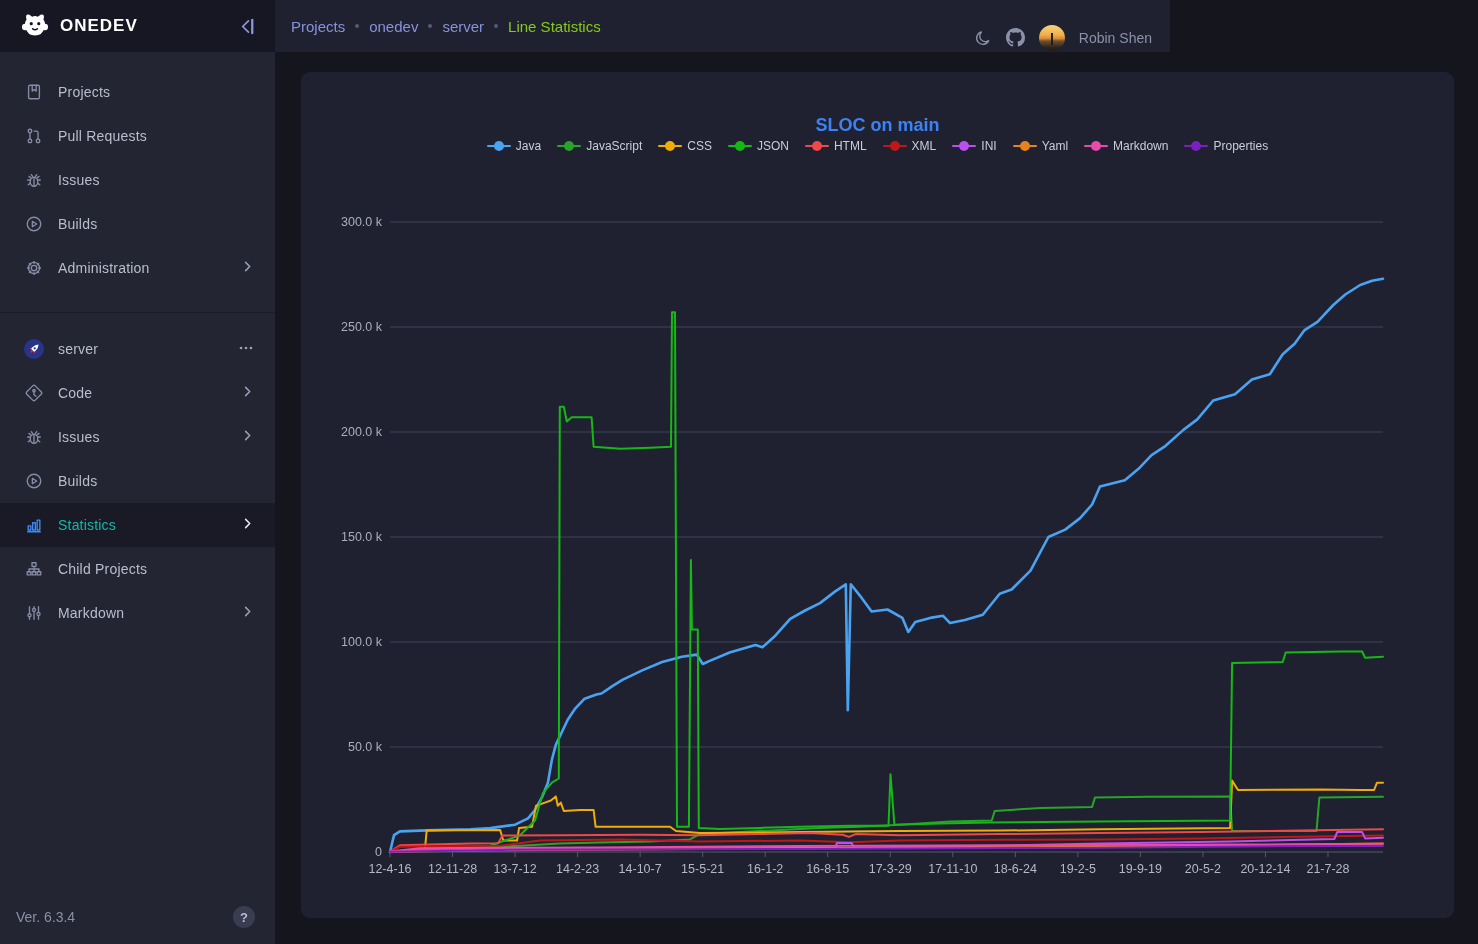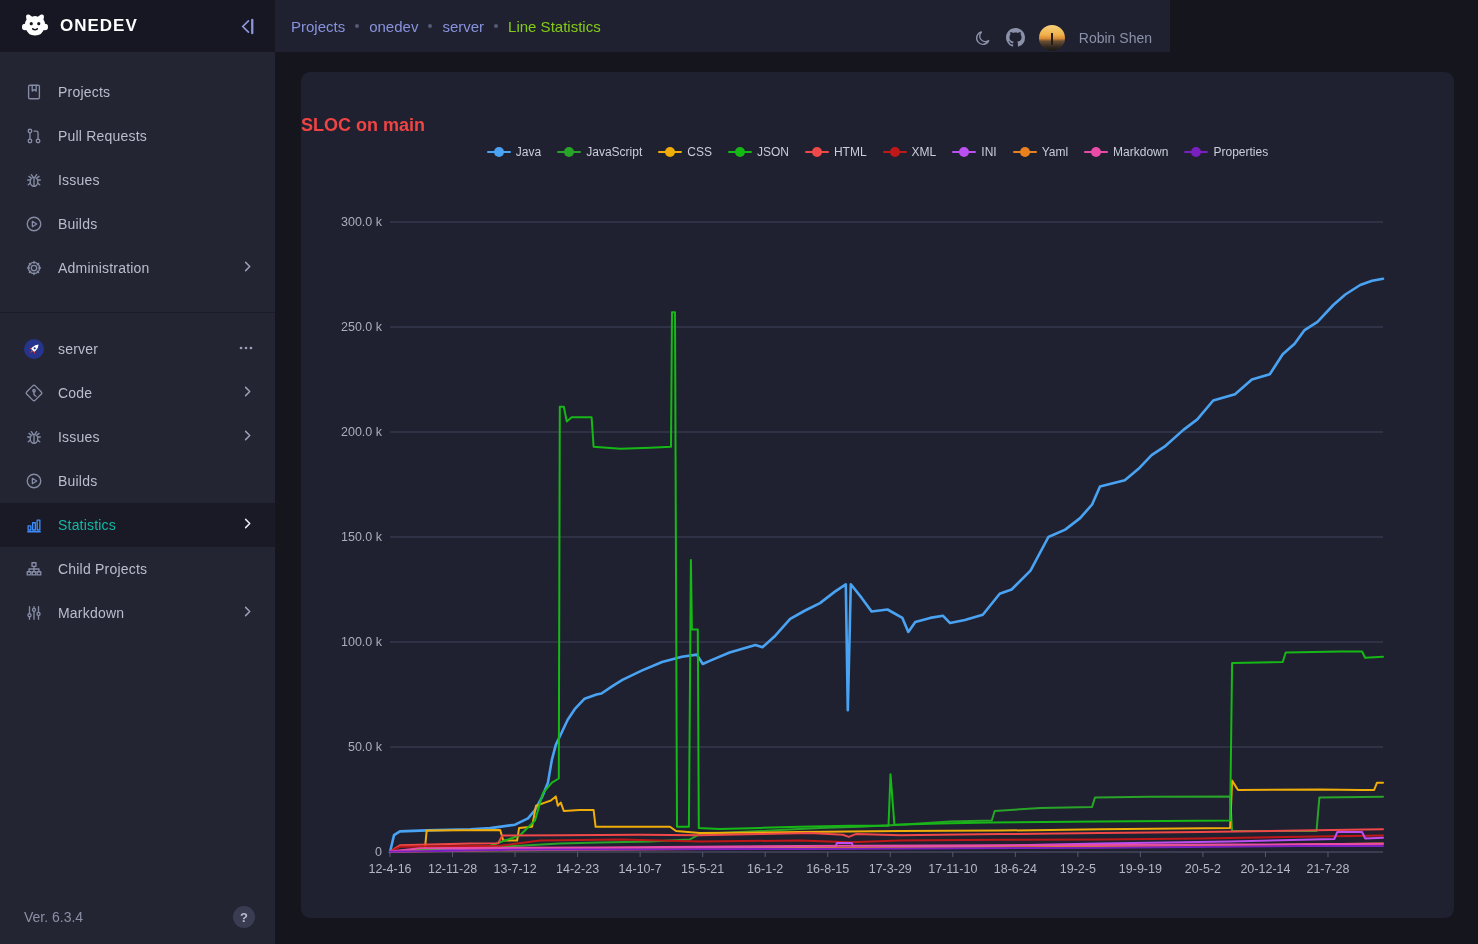--- a/index.html
+++ b/index.html
@@ -21,43 +21,43 @@
   .nav-section.second { border-top:1px solid #1b1c27; margin-top:12px; padding-top:14px; }
   .nav-item { height:44px; display:flex; align-items:center; padding:0 20px 0 24px; color:#b9bdcd; font-size:14px; cursor:pointer; }
   .nav-item .ni-icon { width:20px; height:20px; margin-right:14px; display:flex; align-items:center; justify-content:center; color:#868ca6; flex-shrink:0; }
   .nav-item .ni-label { flex:1; letter-spacing:.2px; }
   .nav-item .ni-trail { color:#9ba0b5; font-size:15px; }
   .nav-item.active { background:#191a25; color:#14b8a6; }
   .nav-item.active .ni-icon { color:#3d8bf8; }
   .nav-item.active .ni-trail { color:#e8eaf2; font-weight:bold; }
 
   .sidebar-spacer { flex:1; }
-  .version-bar { height:54px; display:flex; align-items:center; padding:0 20px 0 24px; color:#8b90a6; font-size:14px; }
+  .version-bar { height:54px; display:flex; align-items:center; padding:0 20px 0 16px; color:#8b90a6; font-size:14px; }
   .version-bar .v-label { flex:1; }
   .help-btn { width:22px; height:22px; border-radius:50%; background:#3a3d52; color:#b9bdd4; font-size:13px; font-weight:bold;
     display:flex; align-items:center; justify-content:center; cursor:pointer; }
 
   
   .topbar { height:52px; background:#1f2130; display:flex; align-items:center; padding:0 18px 0 16px; flex-shrink:0; }
   .breadcrumb { display:flex; align-items:center; gap:10px; font-size:15px; flex:1; }
   .crumb-link { color:#8892dc; cursor:pointer; }
   .crumb-current { color:#84cc16; }
   .crumb-sep { width:4px; height:4px; border-radius:50%; background:#565a75; }
   .topbar-right { display:flex; align-items:center; gap:14px;margin-top:23px; }
   .tb-icon { color:#8a91a8; display:flex; align-items:center; cursor:pointer; }
   .avatar { width:26px; height:26px; border-radius:50%; cursor:pointer; overflow:hidden;
     background:linear-gradient(to bottom,#f7d27c 0%,#f0b04a 38%,#d98a34 52%,#6b4f33 62%,#2e2620 85%,#1d1915 100%); position:relative; }
   .avatar::after { content:""; position:absolute; left:12px; top:8px; width:2px; height:12px; background:#241d14; }
   .user-name { color:#8a91a8; font-size:14px; cursor:pointer; }
 
   
   .content { flex:1; position:relative; }
   .card { position:absolute; left:26px; top:20px; width:1153px; height:846px; background:#1f2130; border-radius:9px; }
-  .chart-title { position:absolute; top:43px; left:0; width:100%; color:#ef4444; font-size:18px; font-weight:bold; }
-  .legend-row { position:absolute; top:73px; left:0; width:100%; display:flex; justify-content:center; gap:16px;align-items:center; }
+  .chart-title { position:absolute; top:43px; left:0; width:100%; text-align:center; color:#3b82f6; font-size:18px; font-weight:bold; }
+  .legend-row { position:absolute; top:67px; left:0; width:100%; display:flex; justify-content:center; gap:16px;align-items:center; }
   .legend-item { display:flex; align-items:center; gap:5px; cursor:pointer; }
   .legend-marker { width:24px; height:10px; position:relative; }
   .legend-marker .lm-line { position:absolute; left:0; top:4px; width:24px; height:2px; border-radius:1px; }
   .legend-marker .lm-dot { position:absolute; left:7px; top:0; width:10px; height:10px; border-radius:50%; }
   .legend-label { color:#c9cdd9; font-size:12px; }
   .chart-svg { position:absolute; left:0; top:0; }
 </style>
 </head>
 <body>
 

